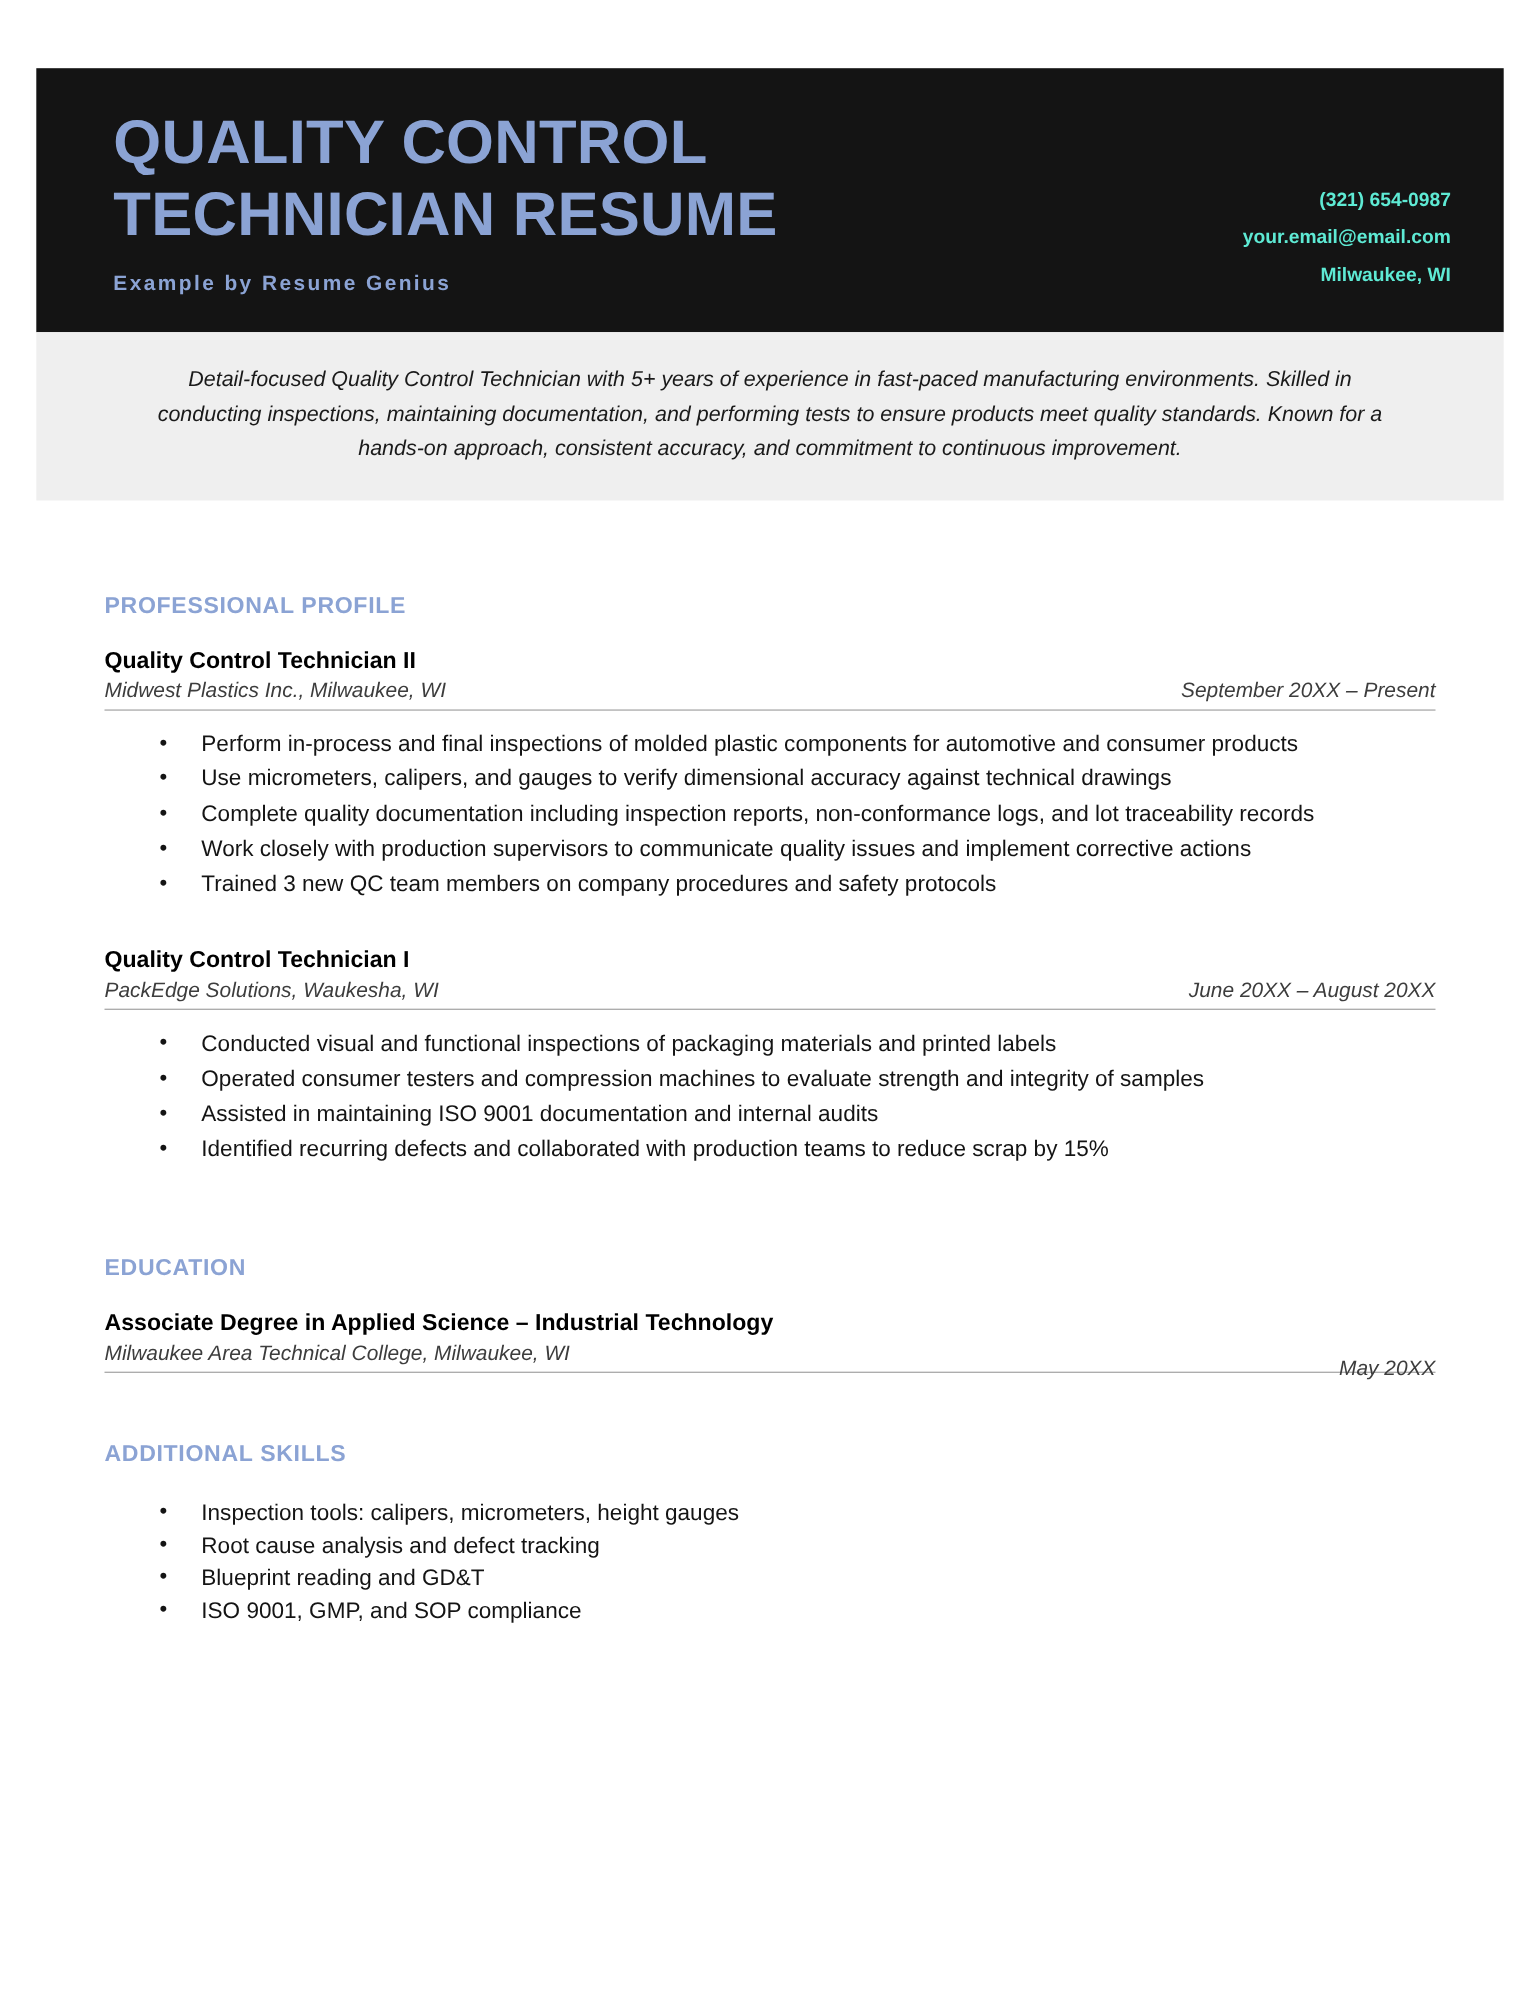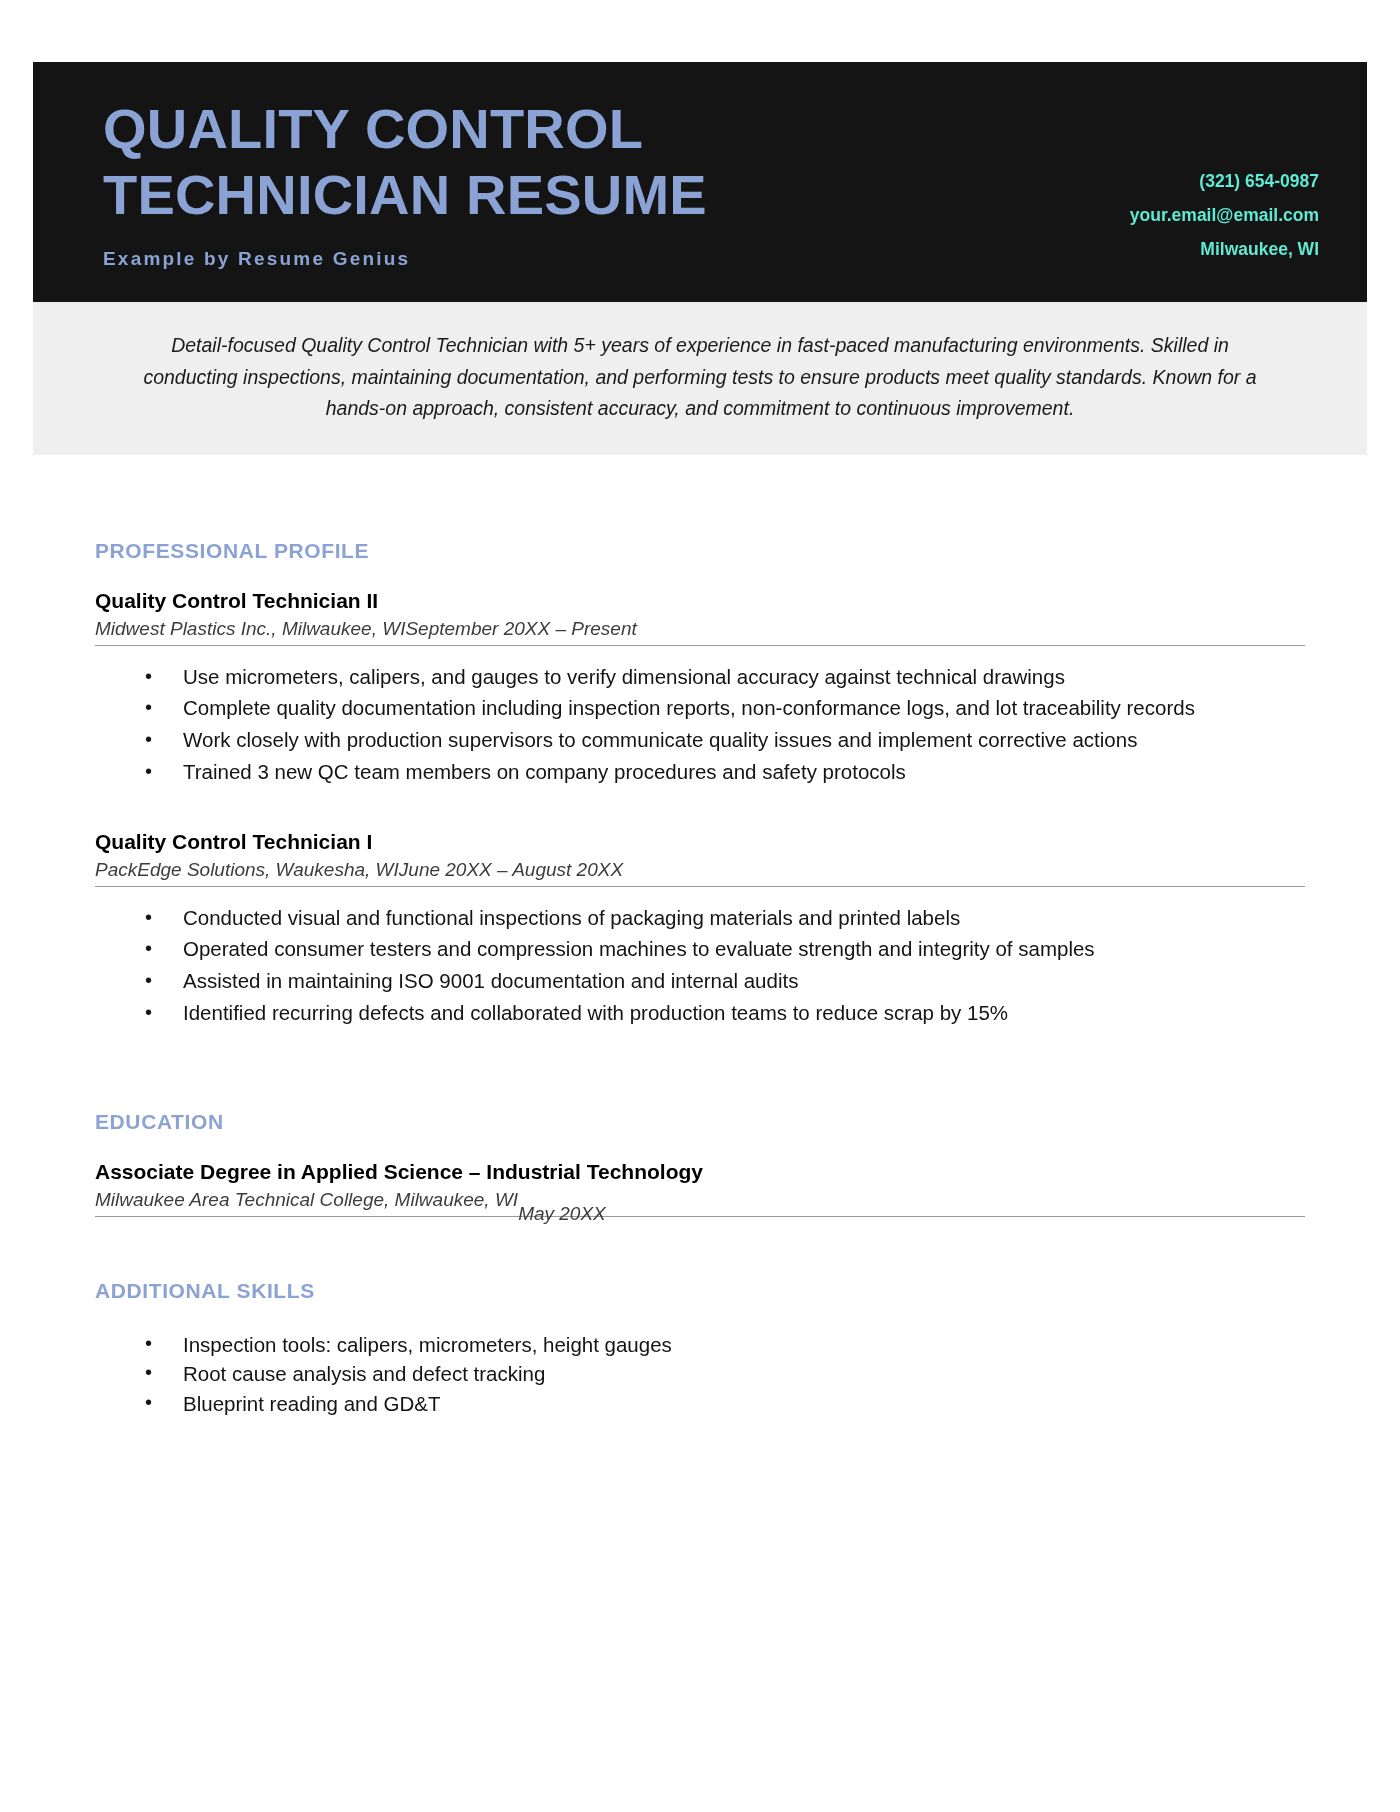--- a/index.html
+++ b/index.html
@@ -106,20 +106,21 @@
 
   .entry { margin-top: 26px; }
   .entry-title {
     font-size: 21px;
     font-weight: bold;
     color: #000;
     margin: 0 0 5px 0;
   }
   .entry-meta {
     display: flex;
+    justify-content: space-between;
     align-items: baseline;
     border-bottom: 1.6px solid #9a9a9a;
     padding-bottom: 5px;
   }
   .entry-org {
     font-style: italic;
     font-size: 19px;
     color: #3d3d3d;
   }
   .entry-date {
@@ -186,20 +187,21 @@
     <div class="section sec-prof">
       <h2 class="section-title">PROFESSIONAL PROFILE</h2>
 
       <div class="entry">
         <div class="entry-title">Quality Control Technician II</div>
         <div class="entry-meta">
           <span class="entry-org">Midwest Plastics Inc., Milwaukee, WI</span>
           <span class="entry-date">September 20XX – Present</span>
         </div>
         <ul class="bullets">
+          <li>Perform in-process and final inspections of molded plastic components for automotive and consumer products</li>
           <li>Use micrometers, calipers, and gauges to verify dimensional accuracy against technical drawings</li>
           <li>Complete quality documentation including inspection reports, non-conformance logs, and lot traceability records</li>
           <li>Work closely with production supervisors to communicate quality issues and implement corrective actions</li>
           <li>Trained 3 new QC team members on company procedures and safety protocols</li>
         </ul>
       </div>
 
       <div class="entry" style="margin-top:42px;">
         <div class="entry-title">Quality Control Technician I</div>
         <div class="entry-meta">
@@ -225,18 +227,19 @@
         </div>
       </div>
     </div>
 
     <div class="section sec-skills">
       <h2 class="section-title">ADDITIONAL SKILLS</h2>
       <ul class="bullets skills">
         <li>Inspection tools: calipers, micrometers, height gauges</li>
         <li>Root cause analysis and defect tracking</li>
         <li>Blueprint reading and GD&amp;T</li>
+        <li>ISO 9001, GMP, and SOP compliance</li>
       </ul>
     </div>
 
   </div>
 
 </div>
 
 </body></html>

